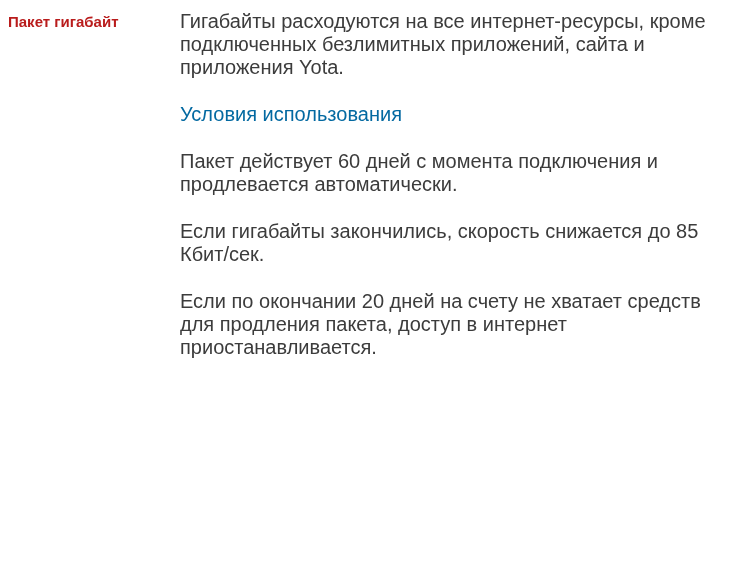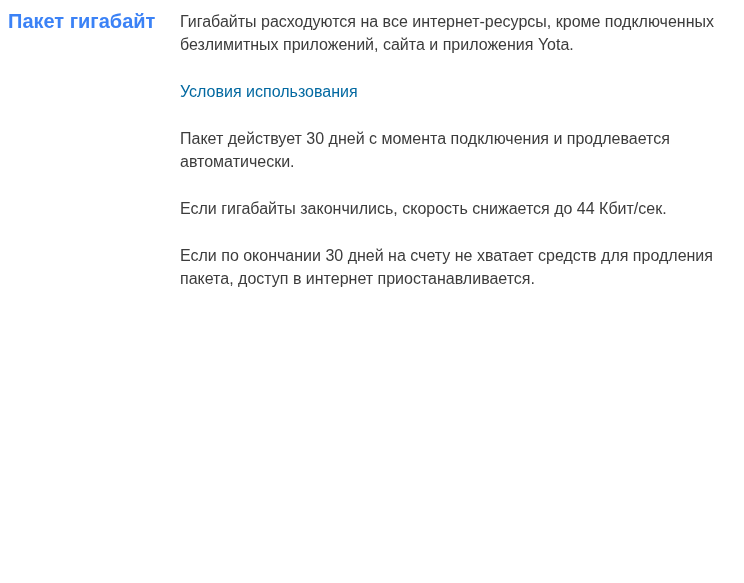--- a/index.html
+++ b/index.html
@@ -13,47 +13,47 @@
     align-items: flex-start;
     padding: 10px 8px 0 8px;
     width: 744px;
     min-height: 583px;
   }
   .label-col {
     width: 172px;
     flex: 0 0 172px;
   }
   .section-title {
-    font-size: 20px;
+    font-size: 15px;
     font-weight: 700;
-    color: #3b82f6;
+    color: #b91c1c;
     line-height: 23px;
   }
   .content-col {
     width: 548px;
     flex: 0 0 548px;
   }
   .content-col p {
-    font-size: 16px;
+    font-size: 20px;
     line-height: 23px;
     color: #3c3c3c;
     margin: 0 0 24px 0;
     font-weight: 400;
   }
   .content-col p.muted {
     color: #0369a1;
   }
 </style>
 </head>
 <body>
 
 <div class="faq-row">
   <div class="label-col">
     <h3 class="section-title">Пакет гигабайт</h3>
   </div>
   <div class="content-col">
     <p>Гигабайты расходуются на все интернет-ресурсы, кроме подключенных безлимитных приложений, сайта и приложения Yota.</p>
     <p class="muted">Условия использования</p>
-    <p>Пакет действует 30 дней с момента подключения и продлевается автоматически.</p>
-    <p>Если гигабайты закончились, скорость снижается до 44 Кбит/сек.</p>
-    <p>Если по окончании 30 дней на счету не хватает средств для продления пакета, доступ в интернет приостанавливается.</p>
+    <p>Пакет действует 60 дней с момента подключения и продлевается автоматически.</p>
+    <p>Если гигабайты закончились, скорость снижается до 85 Кбит/сек.</p>
+    <p>Если по окончании 20 дней на счету не хватает средств для продления пакета, доступ в интернет приостанавливается.</p>
   </div>
 </div>
 
 </body></html>

